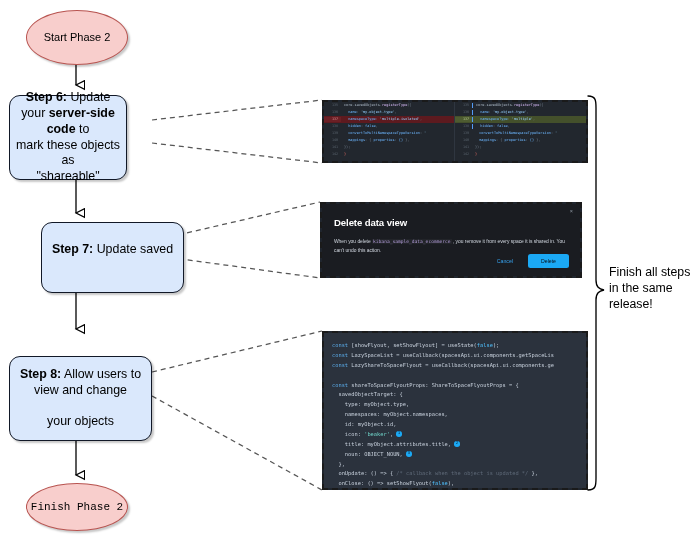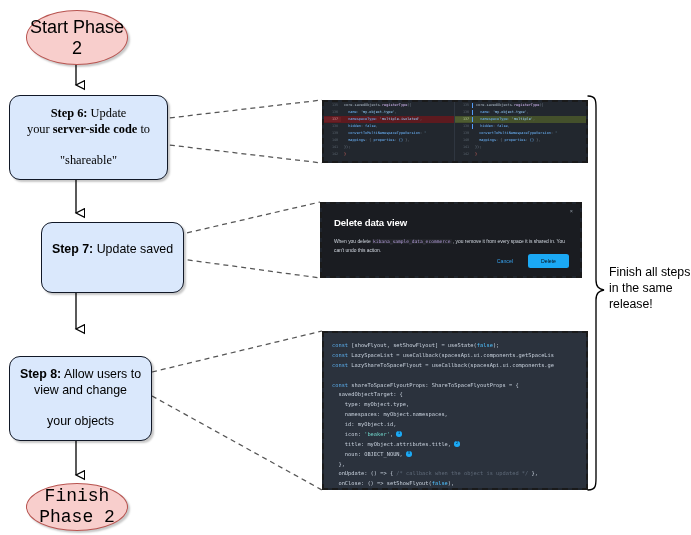--- a/index.html
+++ b/index.html
@@ -24,21 +24,21 @@
   
   .terminator {
     border-radius: 50%;
     background: #f8cecc;
     border: 1.3px solid #b85450;
     box-shadow: 2px 2px 2px rgba(0,0,0,0.22);
     display: flex;
     align-items: center;
     justify-content: center;
     text-align: center;
-    font-size: 18px;
+    font-size: 11px;
     color: #000;
     line-height: 1.15;
   }
   .process {
     border-radius: 11px;
     background: #dae8fc;
     border: 1.3px solid #111827;
     box-shadow: 2px 2px 2px rgba(0,0,0,0.22);
     display: flex;
     align-items: center;
@@ -245,25 +245,25 @@
              C596,287 599,289 604,290
              C599,291 596,293 596,300
              L596,478
              C596,485 596,490 588,490" fill="none" stroke="#000" stroke-width="1.35" stroke-linecap="round"></path>
   </svg>
 
   <div class="abs terminator" style="left:26px; top:10px; width:100px; height:53px;">
     <span>Start Phase 2</span>
   </div>
 
-  <div class="abs process" style="left:9px; top:95px; width:159px; height:85px;font-family:Liberation Serif, serif;">
+  <div class="abs process" style="left:9px; top:95px; width:118px; height:85px;">
     <div>
       <b>Step 6:</b><span> Update</span><br>
       <span>your </span><b>server-side code</b><span> to</span><br>
-      <br>
+      <span>mark these objects as</span><br>
       <span>"shareable"</span>
     </div>
   </div>
 
   <div class="abs process" style="left:9px; top:222px; width:143px; height:71px;margin-left:32px;">
     <div>
       <b>Step 7:</b><span> Update saved</span><br>
       <br>
     </div>
   </div>

